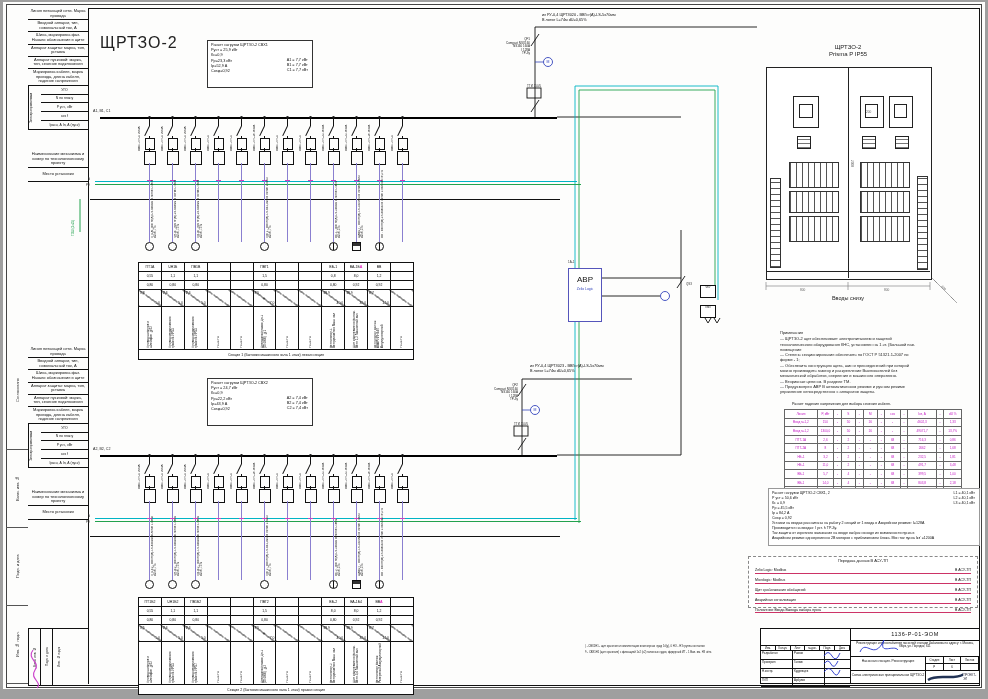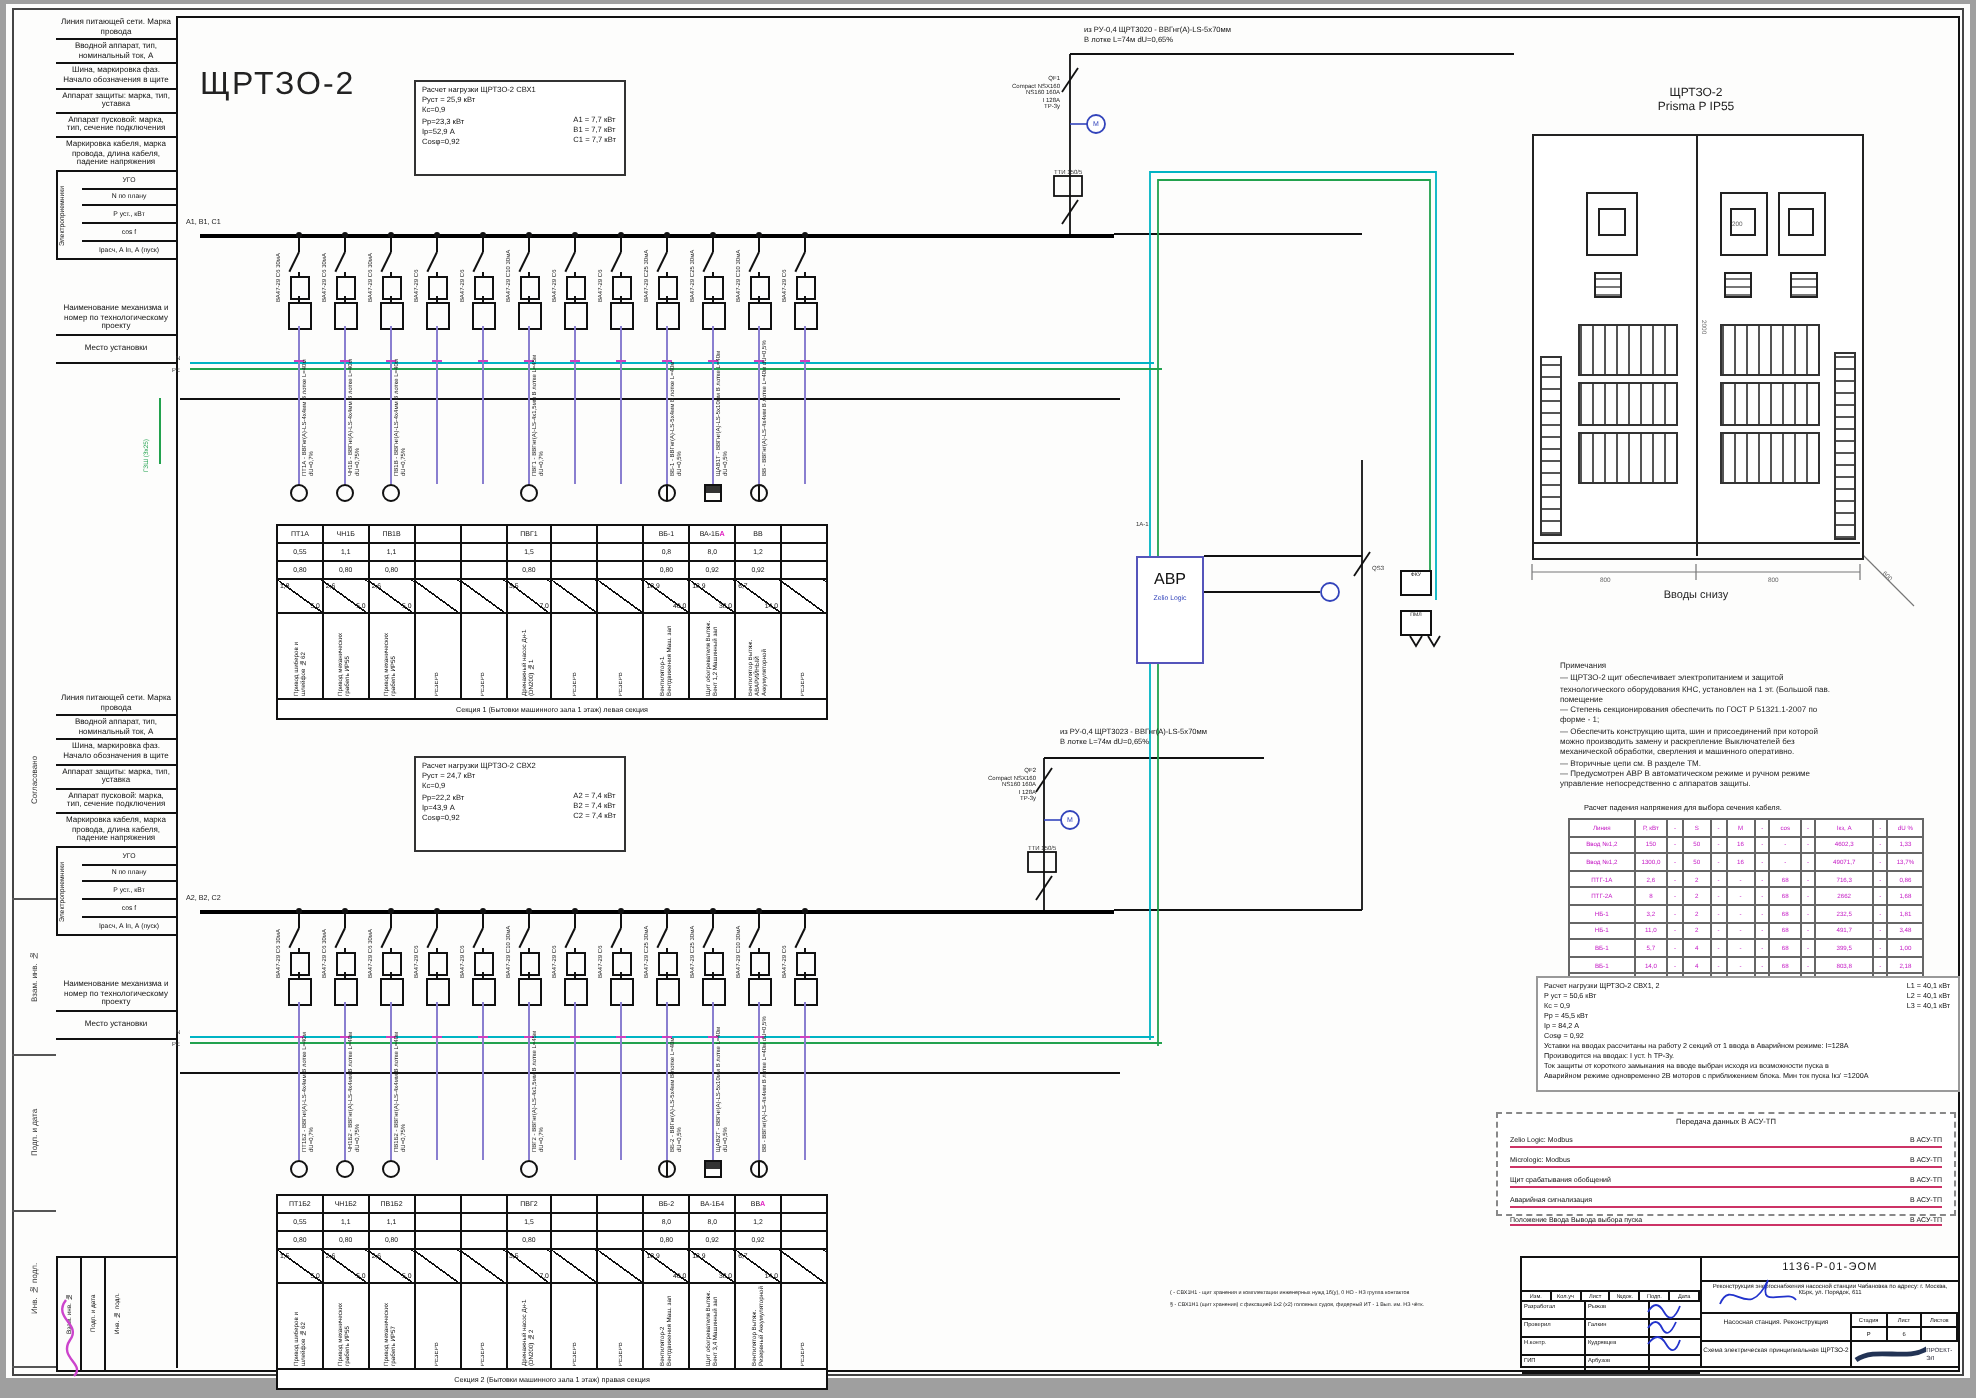--- a/index.html
+++ b/index.html
@@ -936,21 +936,21 @@
   <div>QF2</div>
     <div>Compact NSX160</div>
   <div>NS160 160А</div>
     <div>I 128А</div>
   <div>ТР-3у</div>
 </div>
 <div class="abs" style="left:533.5px;top:408px;font-size:3.5px;color:#3344bb">М</div>
 <div class="abs tinylbl" style="left:514px;top:422px">ТТИ 150/5</div>
 
 <div class="abs tinylbl" style="left:568px;top:260px">1А-1</div>
-<div class="abs avrbox" style="left:568px;top:278px">
+<div class="abs avrbox" style="left:568px;top:268px">
   <div class="a1">АВР</div>
   <div class="a2">Zelio Logic</div>
 </div>
 <div class="abs" style="left:663px;top:294px;font-size:3.5px;color:#3344bb"></div>
 <div class="abs tinylbl" style="left:686px;top:282px">QS3</div>
 <div class="abs tbox" style="left:700px;top:285px;width:14px;height:11px">ФКУ</div>
 <div class="abs tbox" style="left:700px;top:305px;width:14px;height:11px">ПМЛ</div>
 
 <div class="abs ptitle" style="left:800px;top:44px;width:96px">
   <div>ЩРТЗО-2</div>

